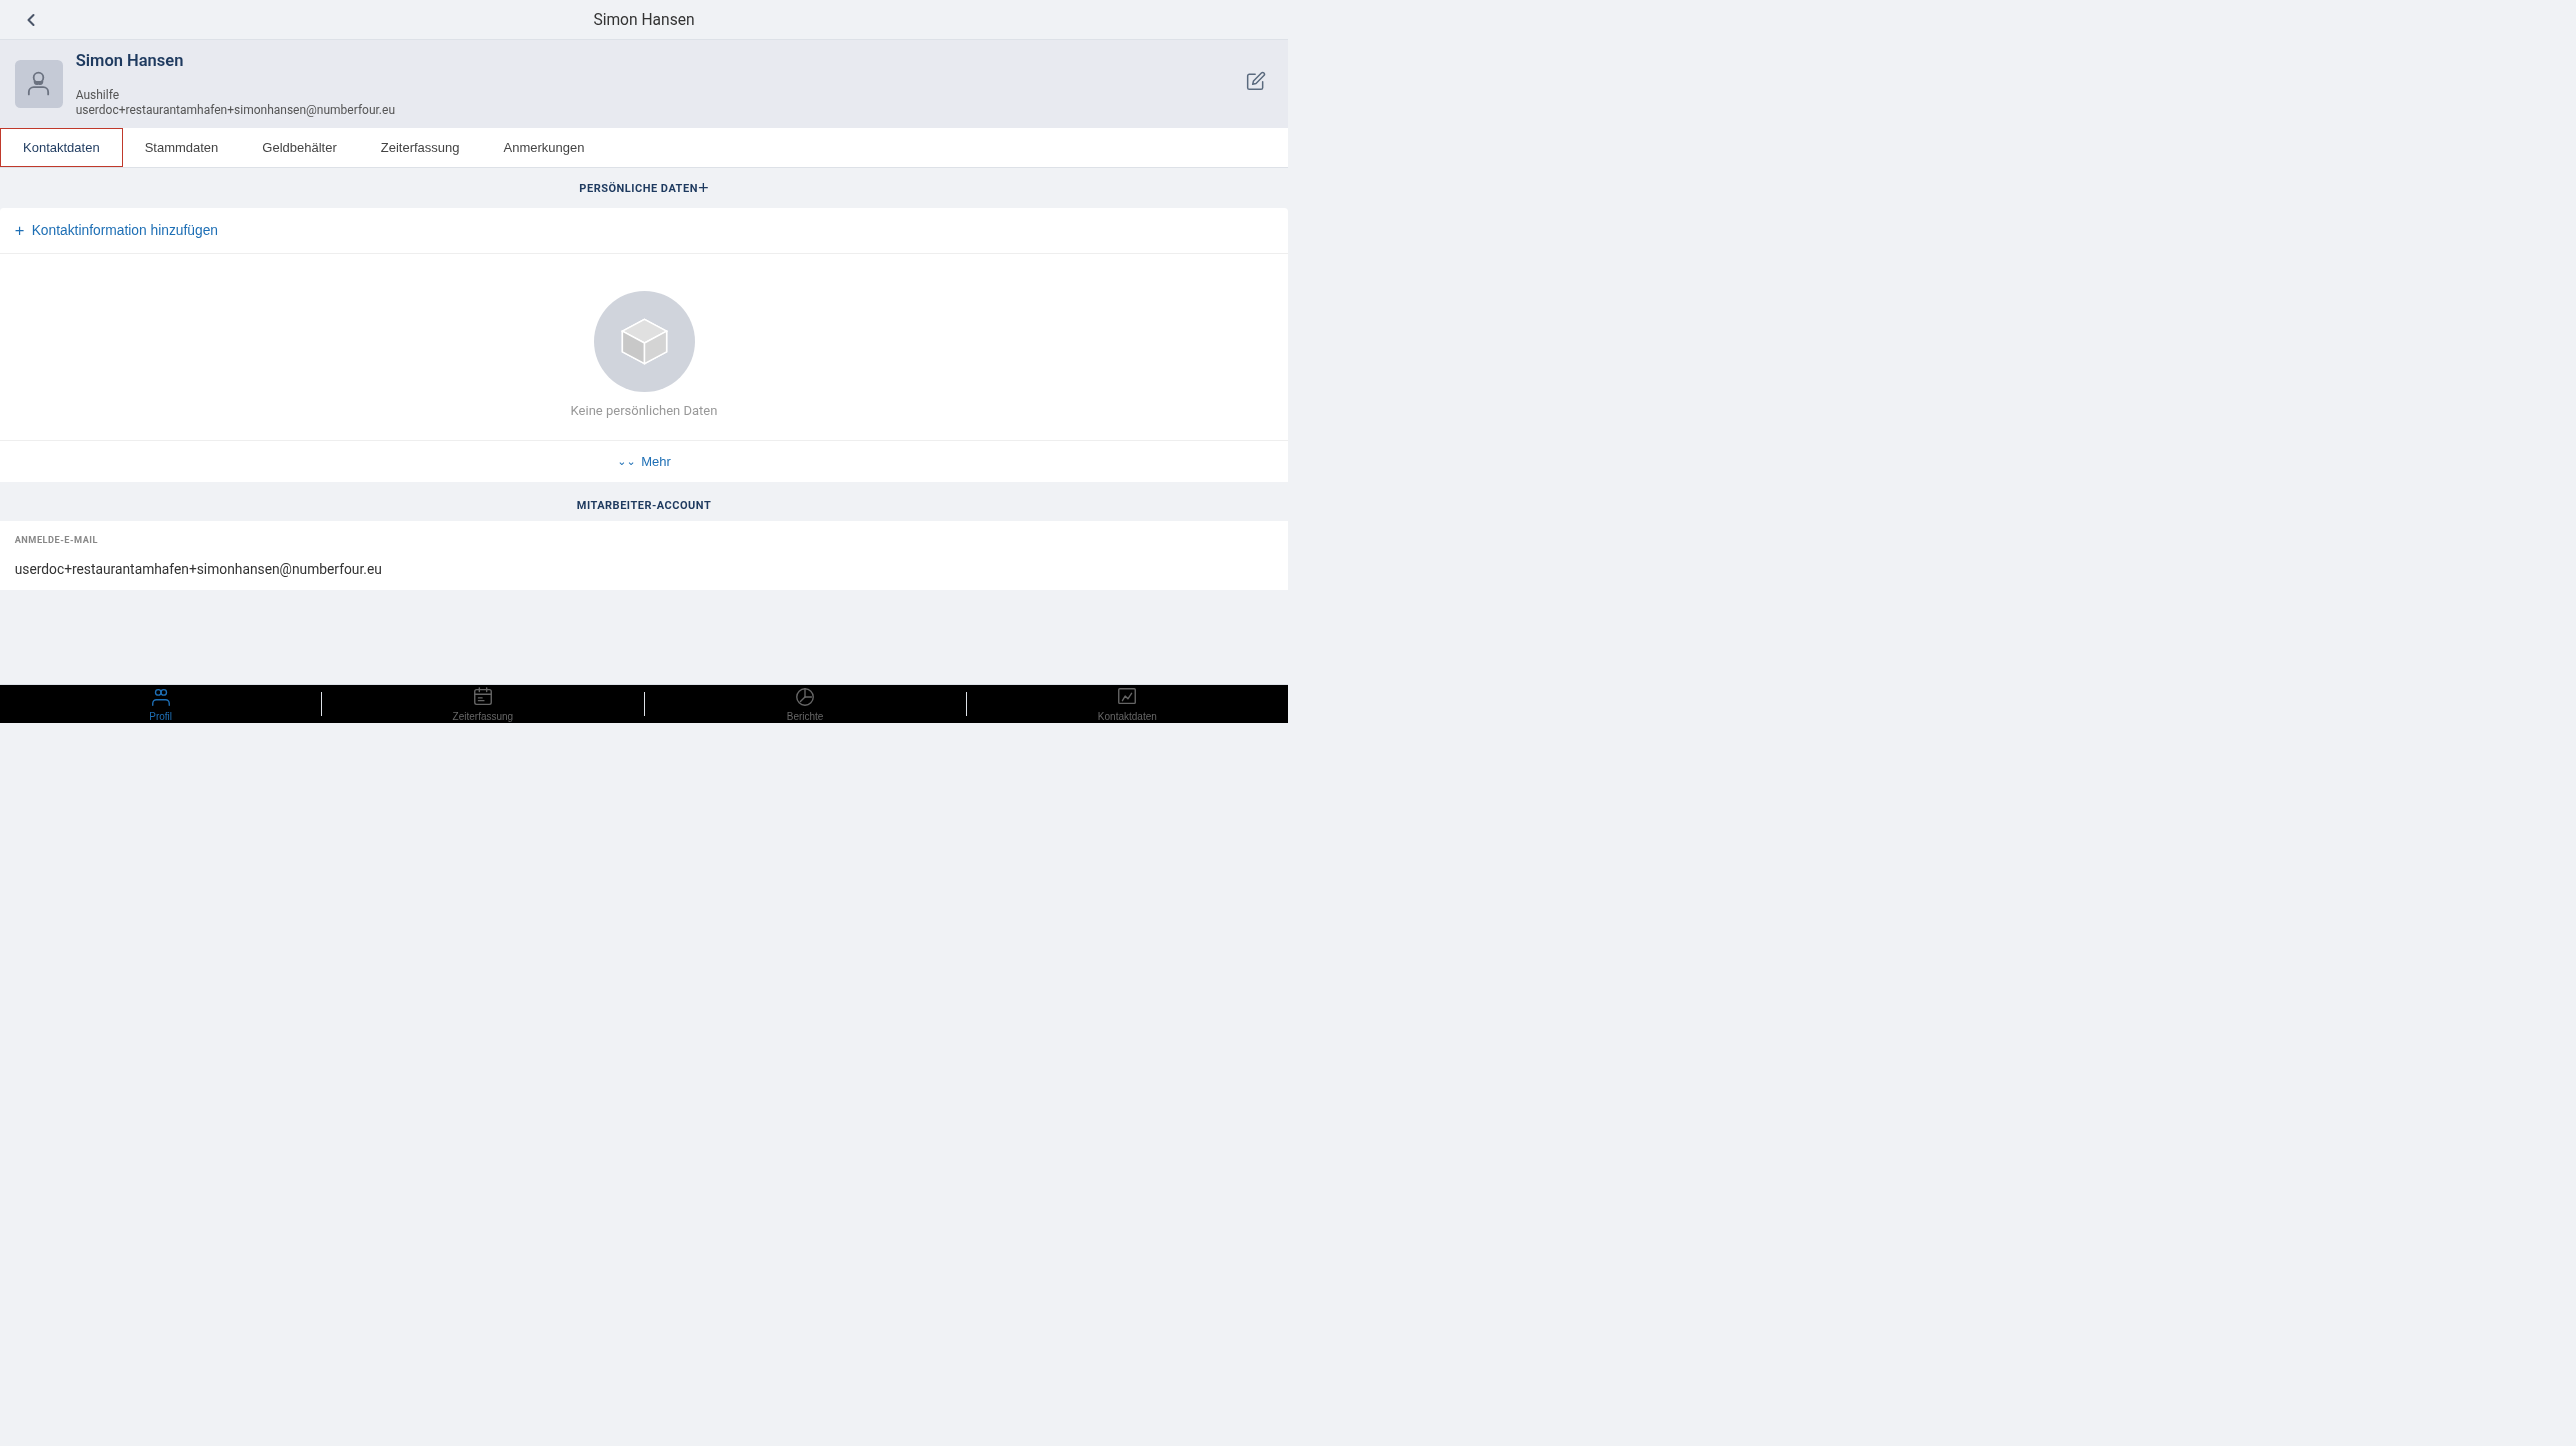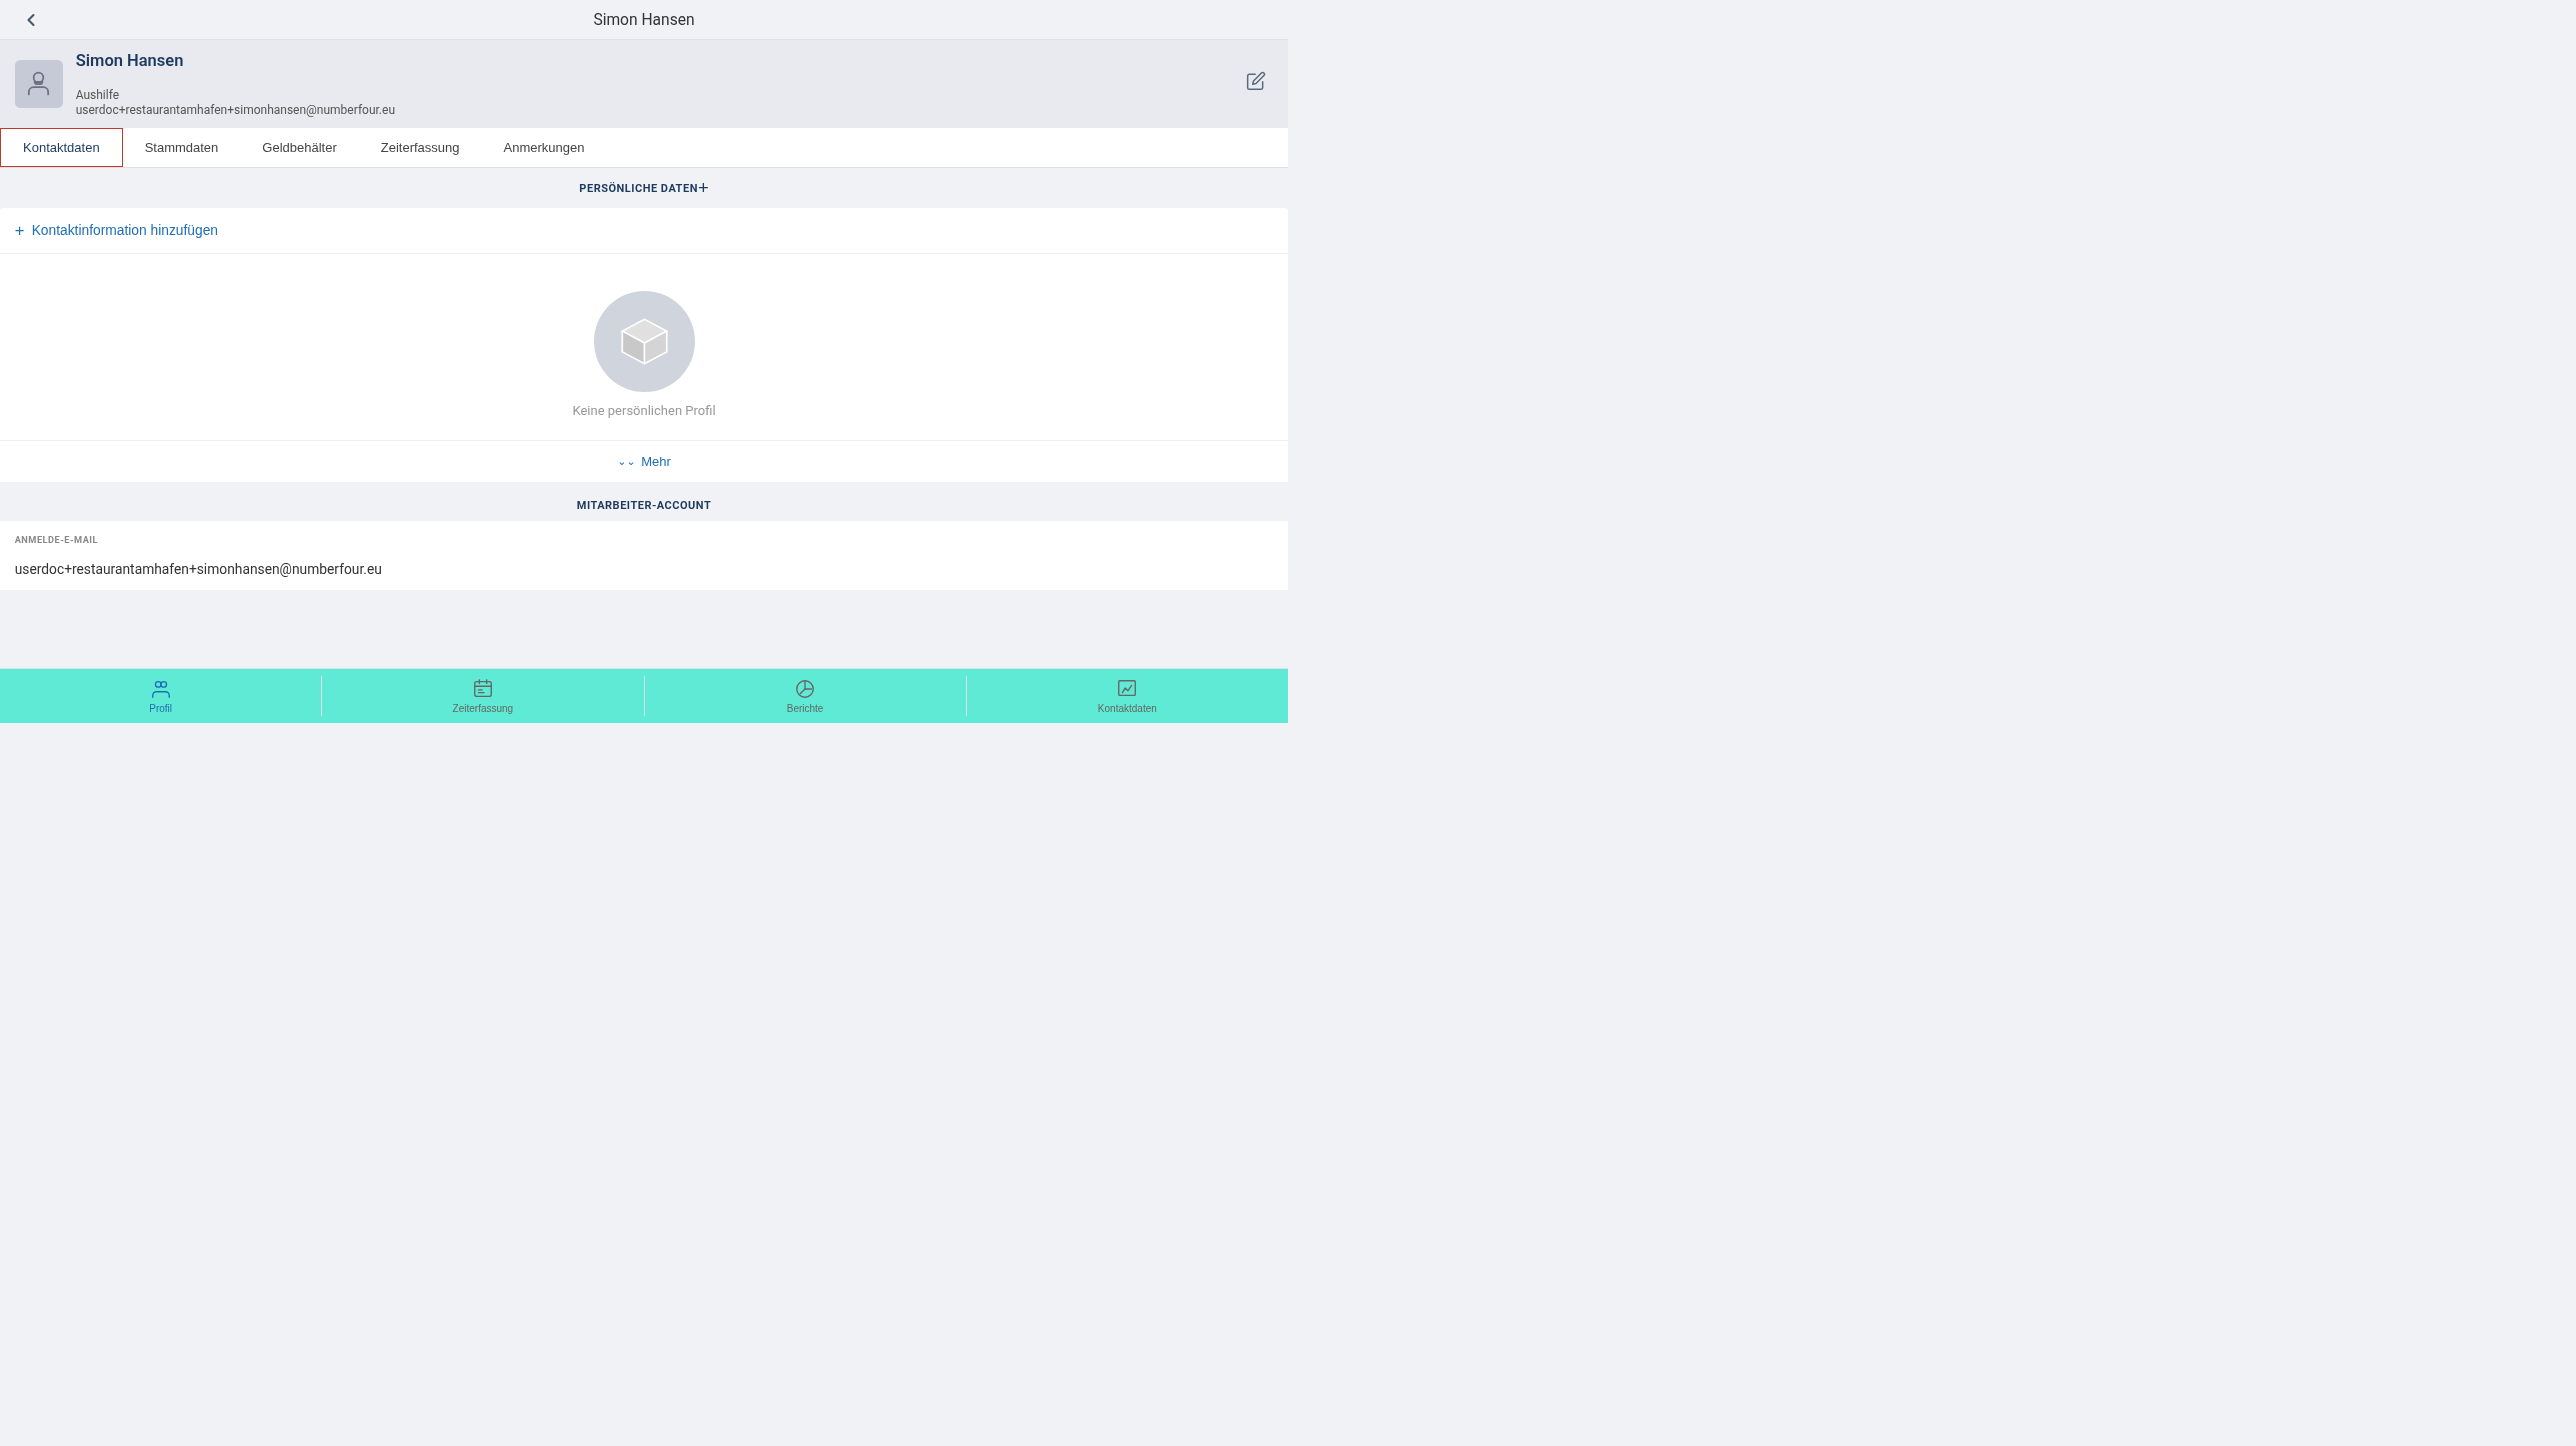--- a/index.html
+++ b/index.html
@@ -236,22 +236,22 @@
       font-size: 13.8px;
       color: #333;
     }
 
     
     .bottom-nav {
       position: absolute;
       bottom: 0;
       left: 0;
       right: 0;
-      height: 55px;
-      background: #5eead4;
+      height: 39px;
+      background: #000000;
       border-top: 0.9px solid #dde1e7;
       display: flex;
     }
     .nav-item {
       flex: 1;
       display: flex;
       flex-direction: column;
       align-items: center;
       justify-content: center;
       gap: 2.8px;
@@ -337,21 +337,21 @@
       <div class="empty-state">
         <div class="empty-icon-circle">
           <svg viewBox="0 0 80 80" width="59" height="59" fill="none">
 
             <polygon points="40,10 70,26 70,54 40,70 10,54 10,26" fill="none" stroke="#fff" stroke-width="2"></polygon>
             <polygon points="40,10 70,26 40,42 10,26" fill="#e0e0e0" stroke="#fff" stroke-width="2"></polygon>
             <polygon points="10,26 40,42 40,70 10,54" fill="#c8c8c8" stroke="#fff" stroke-width="2"></polygon>
             <polygon points="70,26 40,42 40,70 70,54" fill="#d4d4d4" stroke="#fff" stroke-width="2"></polygon>
           </svg>
         </div>
-        <div class="empty-text">Keine persönlichen Profil</div>
+        <div class="empty-text">Keine persönlichen Daten</div>
       </div>
 
       <button class="mehr-btn">
         <span style="font-size:11px; color:#1e6fb5;">⌄⌄</span>
         <span style="color:#1e6fb5;">Mehr</span>
       </button>
     </div>
 
     <div class="mitarbeiter-section">
       <div class="section-header">

